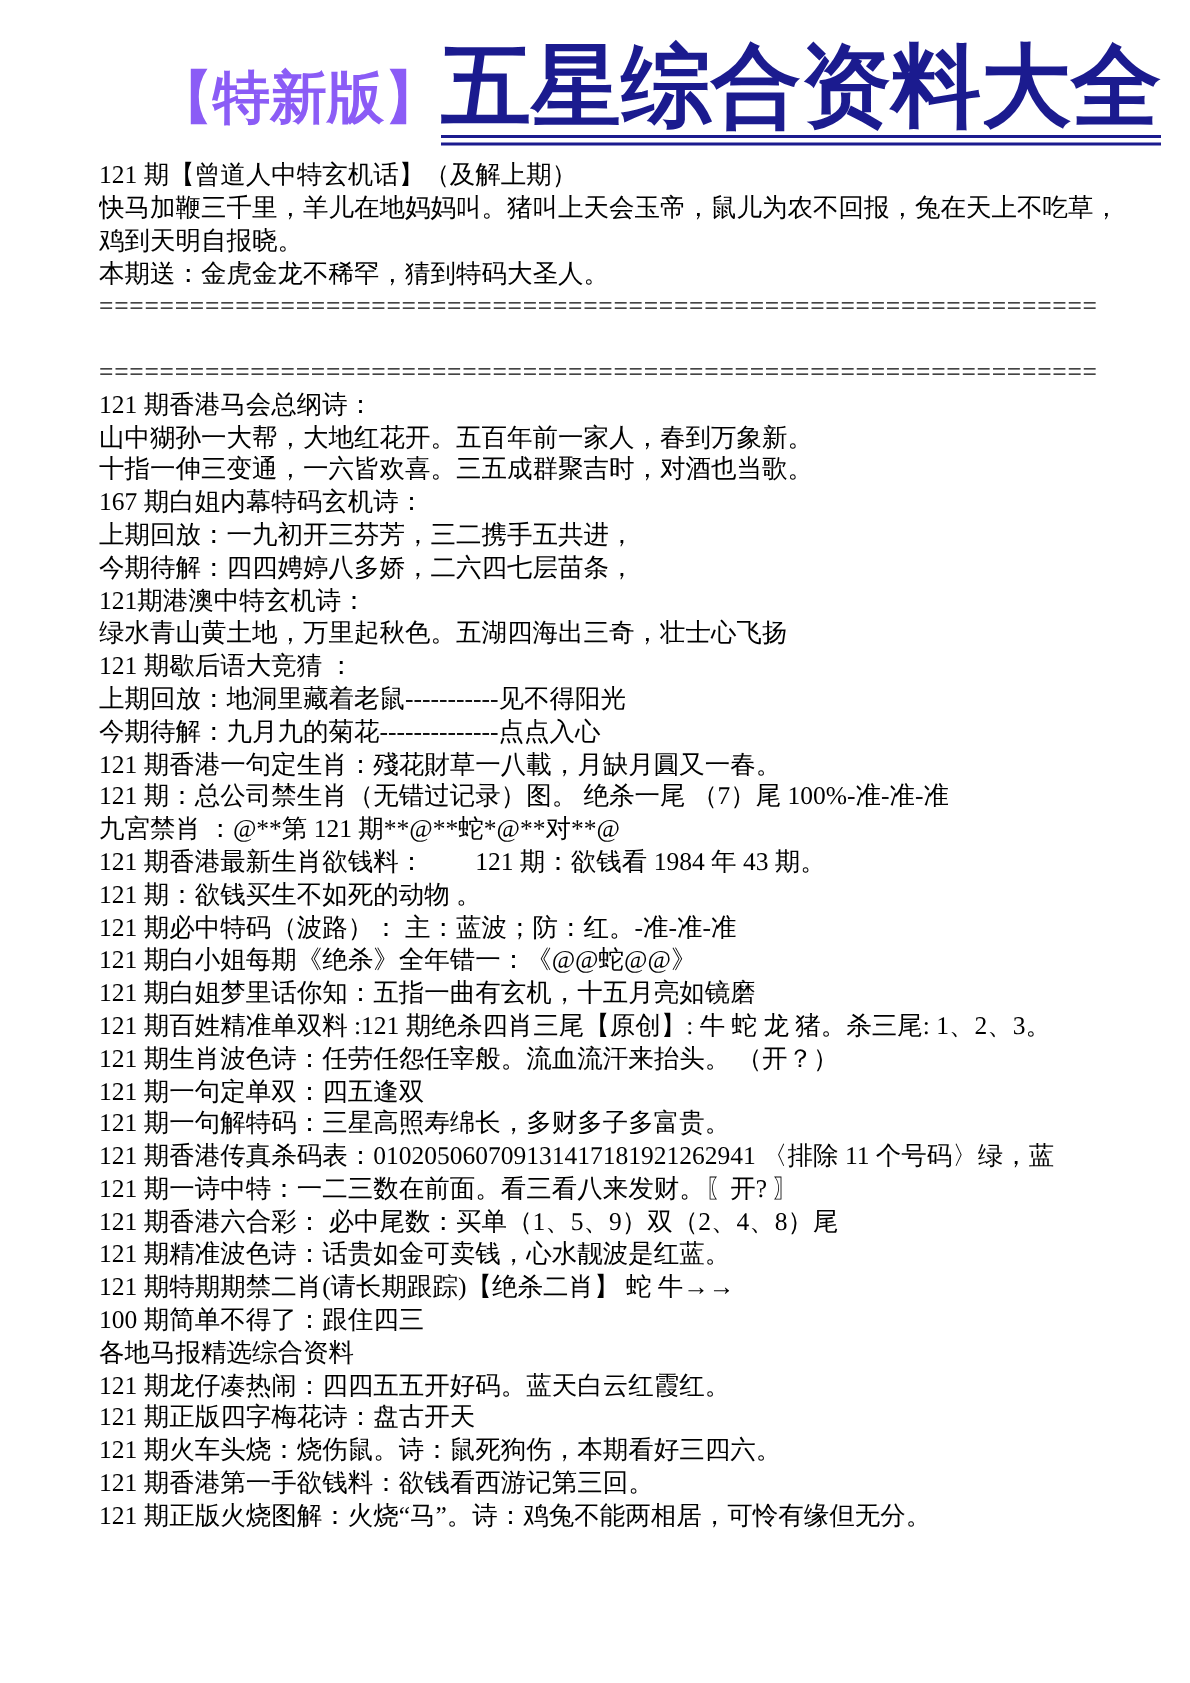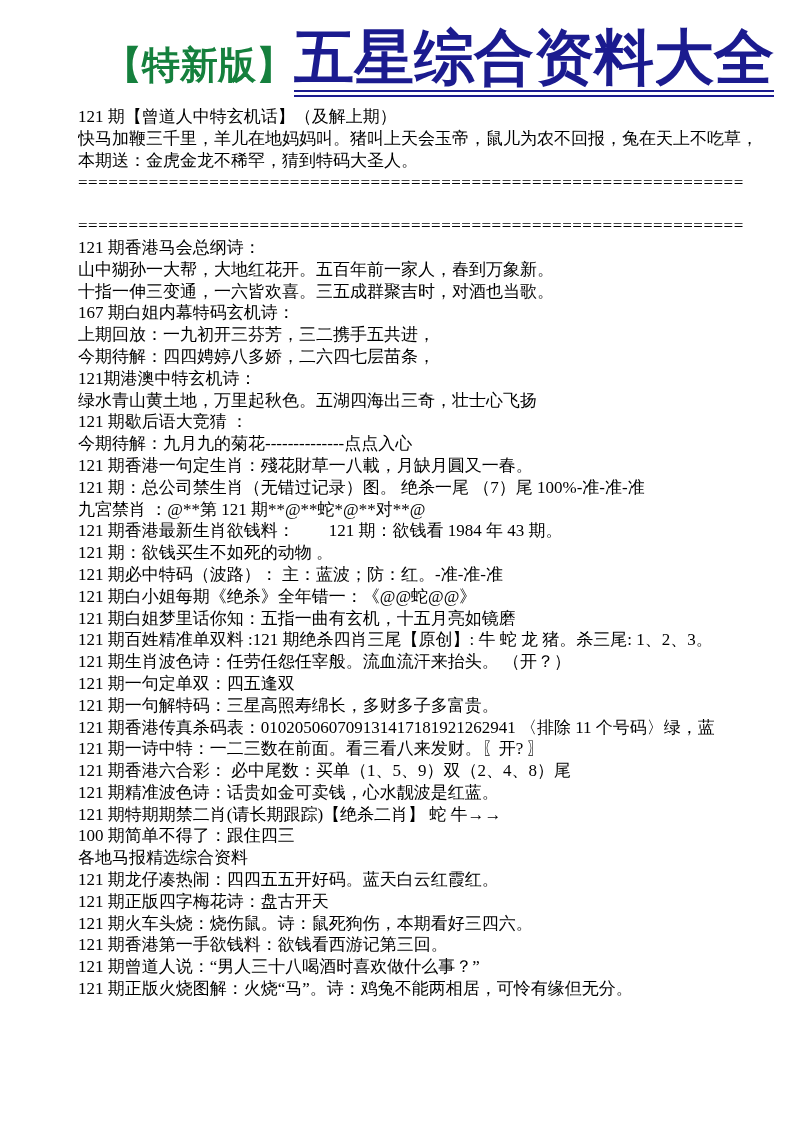--- a/index.html
+++ b/index.html
@@ -39,49 +39,50 @@
     margin-left: 66px;
     margin-top: 9px;
     font-size: 17px;
   }
   .line {
     height: 21.8px;
     line-height: 21.8px;
     white-space: pre;
     overflow: hidden;
     width: 710px;
-    margin-left: 12px;
   }
   .divider {
     letter-spacing: 0.5px;
   }
 </style>
 </head>
 <body>
 
 <div class="header">
-  <span class="edition-label" style="color: #15803d;">【特新版】</span><span class="page-title" style="color: rgb(27, 27, 143); border-bottom-color: rgb(27, 27, 143);">五星综合资料大全</span>
+  <span class="edition-label" style="color: #8b5cf6;">【特新版】</span><span class="page-title" style="color: rgb(27, 27, 143); border-bottom-color: rgb(27, 27, 143);">五星综合资料大全</span>
 </div>
 
 <div class="body-text">
   <div class="line">121 期【曾道人中特玄机话】（及解上期）</div>
   <div class="line">快马加鞭三千里，羊儿在地妈妈叫。猪叫上天会玉帝，鼠儿为农不回报，兔在天上不吃草，</div>
+  <div class="line">鸡到天明自报晓。</div>
   <div class="line">本期送：金虎金龙不稀罕，猜到特码大圣人。</div>
   <div class="line divider">==================================================================</div>
   <div class="line"></div>
   <div class="line divider">==================================================================</div>
   <div class="line">121 期香港马会总纲诗：</div>
   <div class="line">山中猢孙一大帮，大地红花开。五百年前一家人，春到万象新。</div>
   <div class="line">十指一伸三变通，一六皆欢喜。三五成群聚吉时，对酒也当歌。</div>
   <div class="line">167 期白姐内幕特码玄机诗：</div>
   <div class="line">上期回放：一九初开三芬芳，三二携手五共进，</div>
   <div class="line">今期待解：四四娉婷八多娇，二六四七层苗条，</div>
   <div class="line">121期港澳中特玄机诗：</div>
   <div class="line">绿水青山黄土地，万里起秋色。五湖四海出三奇，壮士心飞扬</div>
   <div class="line">121 期歇后语大竞猜 ：</div>
+  <div class="line">上期回放：地洞里藏着老鼠-----------见不得阳光</div>
   <div class="line">今期待解：九月九的菊花--------------点点入心</div>
   <div class="line">121 期香港一句定生肖：殘花財草一八載，月缺月圓又一春。</div>
   <div class="line">121 期：总公司禁生肖（无错过记录）图。 绝杀一尾 （7）尾 100%-准-准-准</div>
   <div class="line">九宮禁肖 ：@**第 121 期**@**蛇*@**对**@</div>
   <div class="line">121 期香港最新生肖欲钱料：        121 期：欲钱看 1984 年 43 期。</div>
   <div class="line">121 期：欲钱买生不如死的动物 。</div>
   <div class="line">121 期必中特码（波路）： 主：蓝波；防：红。-准-准-准</div>
   <div class="line">121 期白小姐每期《绝杀》全年错一：《@@蛇@@》</div>
   <div class="line">121 期白姐梦里话你知：五指一曲有玄机，十五月亮如镜磨</div>
   <div class="line">121 期百姓精准单双料 :121 期绝杀四肖三尾【原创】: 牛 蛇 龙 猪。杀三尾: 1、2、3。</div>
@@ -92,15 +93,14 @@
   <div class="line">121 期一诗中特：一二三数在前面。看三看八来发财。〖开? 〗</div>
   <div class="line">121 期香港六合彩： 必中尾数：买单（1、5、9）双（2、4、8）尾</div>
   <div class="line">121 期精准波色诗：话贵如金可卖钱，心水靓波是红蓝。</div>
   <div class="line">121 期特期期禁二肖(请长期跟踪)【绝杀二肖】 蛇 牛→→</div>
   <div class="line">100 期简单不得了：跟住四三</div>
   <div class="line">各地马报精选综合资料</div>
   <div class="line">121 期龙仔凑热闹：四四五五开好码。蓝天白云红霞红。</div>
   <div class="line">121 期正版四字梅花诗：盘古开天</div>
   <div class="line">121 期火车头烧：烧伤鼠。诗：鼠死狗伤，本期看好三四六。</div>
   <div class="line">121 期香港第一手欲钱料：欲钱看西游记第三回。</div>
-  <div class="line">121 期曾道人说：“男人三十八喝酒时喜欢做什么事？”</div>
   <div class="line">121 期正版火烧图解：火烧“马”。诗：鸡兔不能两相居，可怜有缘但无分。</div>
 </div>
 
 </body></html>

